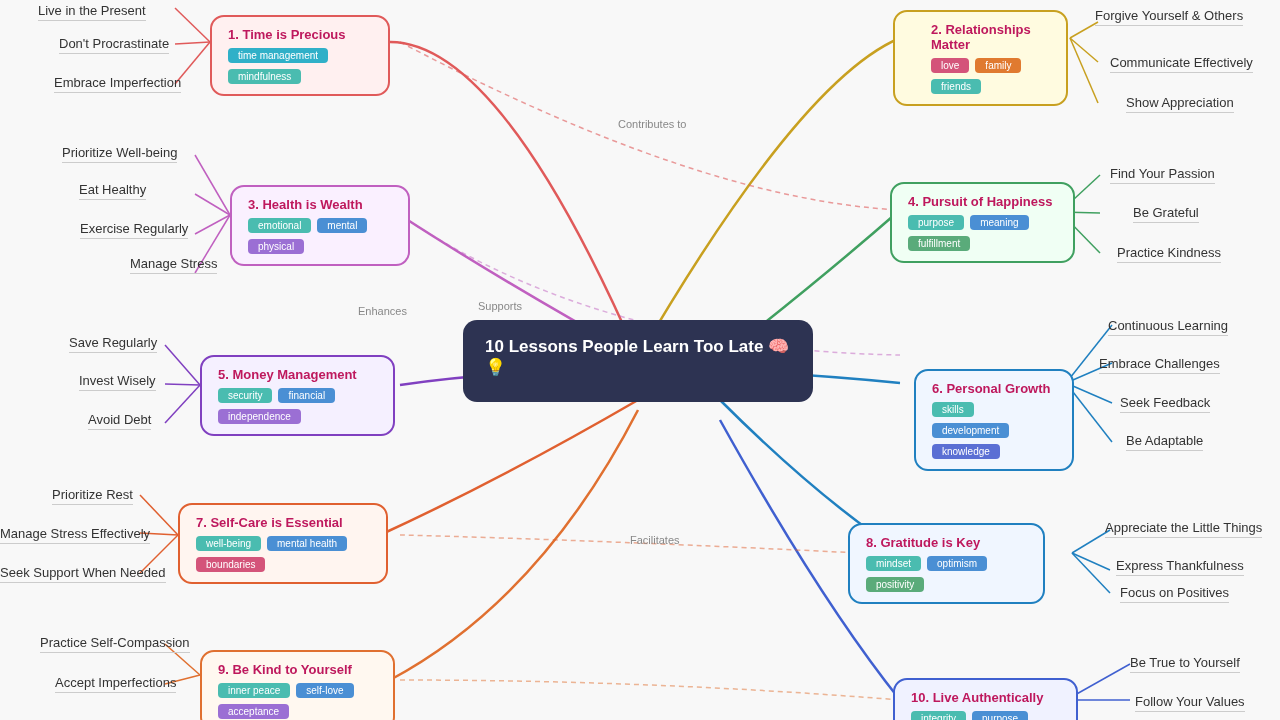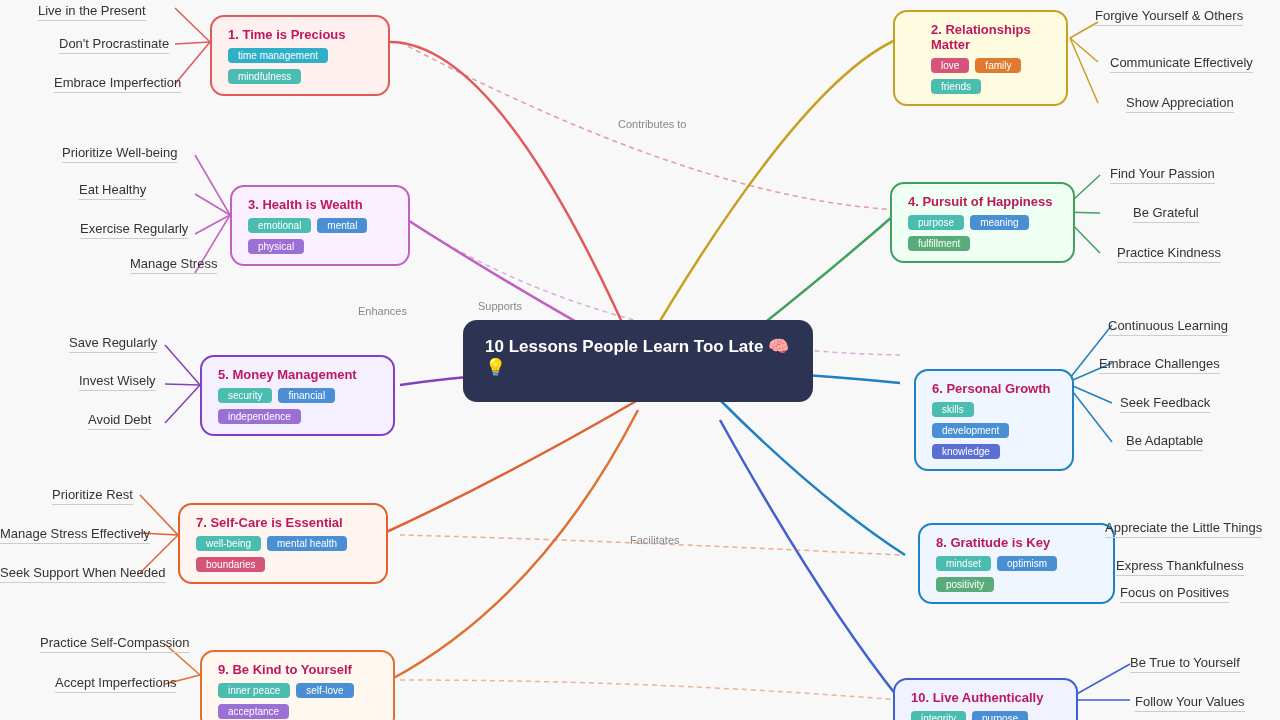--- a/index.html
+++ b/index.html
@@ -264,21 +264,21 @@
     <span class="tag tag-teal">well-being</span>
     <span class="tag tag-blue">mental health</span>
     <span class="tag tag-pink">boundaries</span>
   </div>
 </div>
 
 <div class="leaf" style="left:52px;top:487px;"><span class="leaf-underline">Prioritize Rest</span></div>
 <div class="leaf" style="left:0px;top:526px;"><span class="leaf-underline">Manage Stress Effectively</span></div>
 <div class="leaf" style="left:0px;top:565px;"><span class="leaf-underline">Seek Support When Needed</span></div>
 
-<div class="node branch-node node-8" style="left:918px;top:523px;width:197px;">
+<div class="node branch-node node-8" style="left:848px;top:523px;width:197px;">
   <div class="branch-title">8. Gratitude is Key</div>
   <div class="tags">
     <span class="tag tag-teal">mindset</span>
     <span class="tag tag-blue">optimism</span>
     <span class="tag tag-green">positivity</span>
   </div>
 </div>
 
 <div class="leaf" style="left:1105px;top:520px;"><span class="leaf-underline">Appreciate the Little Things</span></div>
 <div class="leaf" style="left:1116px;top:558px;"><span class="leaf-underline">Express Thankfulness</span></div>

